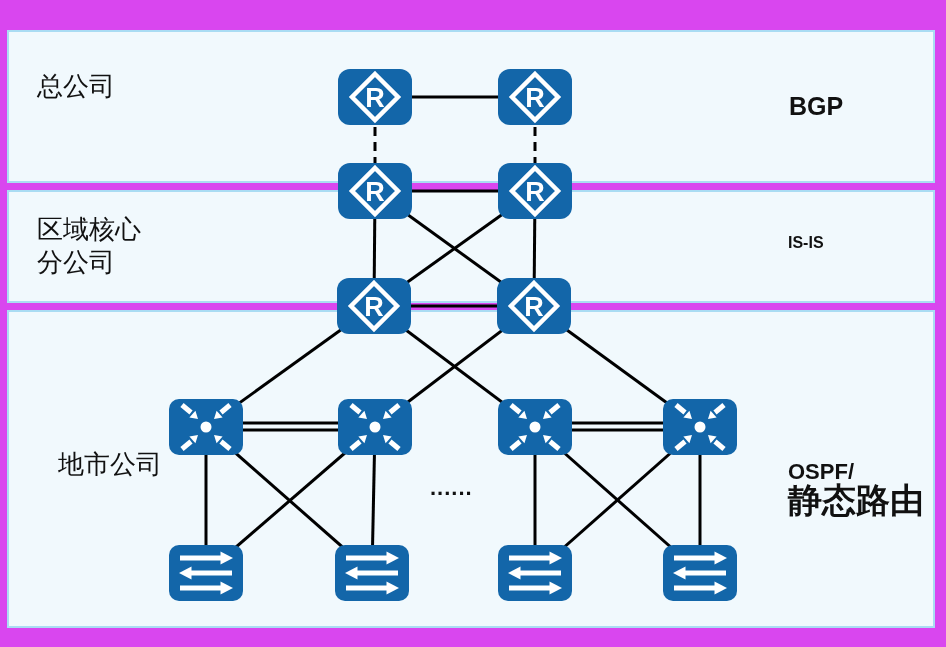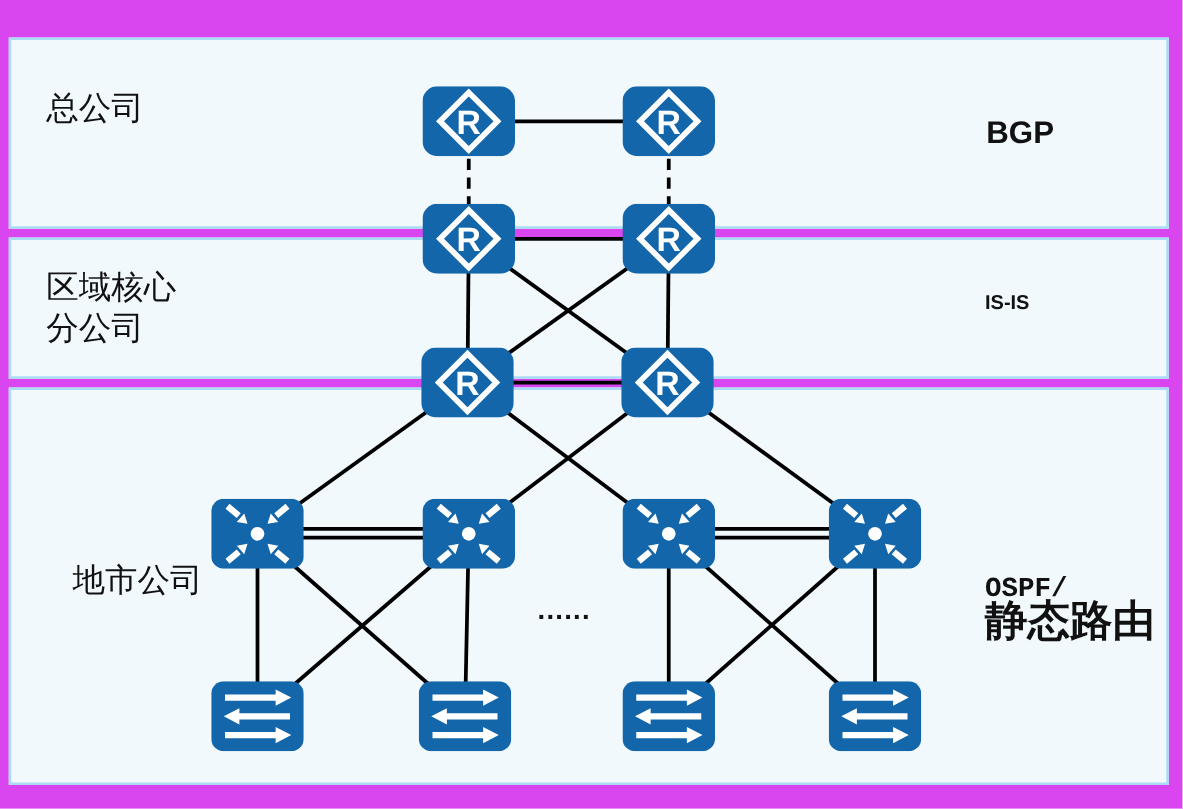--- a/index.html
+++ b/index.html
@@ -14,21 +14,21 @@
 
   .zone-label{position:absolute;color:var(--text,#111);font-size:26px;line-height:33px;
               font-weight:500;white-space:nowrap;z-index:3;}
   .z1{left:37px;top:70px;}
   .z2{left:37px;top:213px;}
   .z3{left:35px;top:448px;margin-left:23px;}
 
   .protocol{position:absolute;color:var(--text,#111);font-weight:700;z-index:3;white-space:nowrap;}
   .p1{left:789px;top:92px;font-size:25px;}
   .p2{left:788px;top:234px;font-size:16px;}
-  .p3{left:788px;top:459px;font-size:22px;line-height:26px;font-family:Liberation Mono, monospace;}
+  .p3{left:788px;top:459px;font-size:22px;line-height:26px;}
   .p3 .cn{font-size:34px;line-height:31px;}
 
   .ellipsis{position:absolute;left:430px;top:475px;font-size:22px;font-weight:700;
             letter-spacing:1px;color:var(--text,#111);z-index:3;}
 
   #edges{position:absolute;left:0;top:0;z-index:2;}
 
   .node{position:absolute;width:74px;height:56px;z-index:4;}
   .node svg{display:block;width:74px;height:56px;}
 </style>

